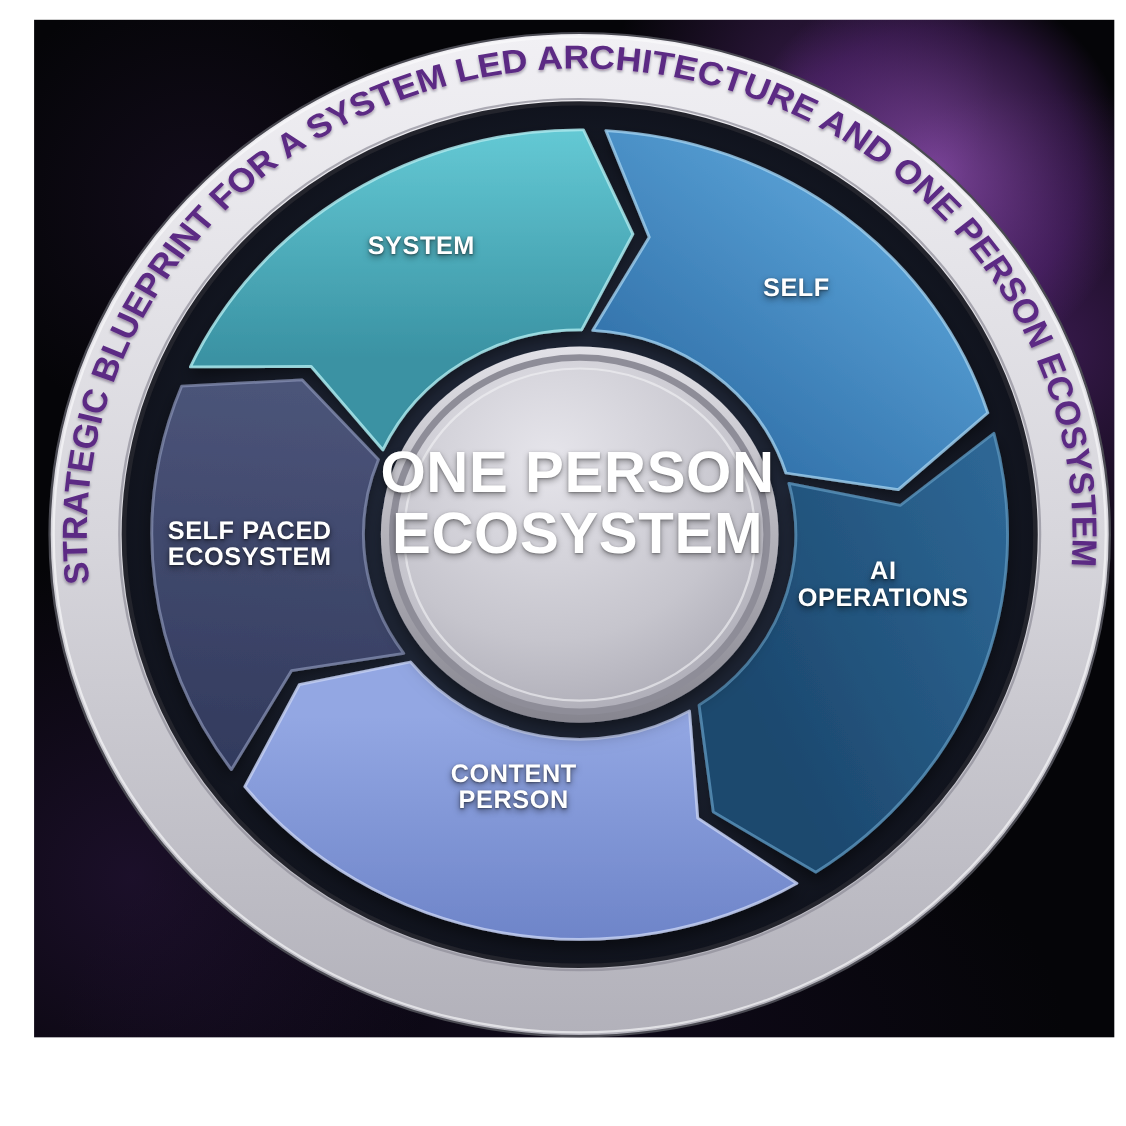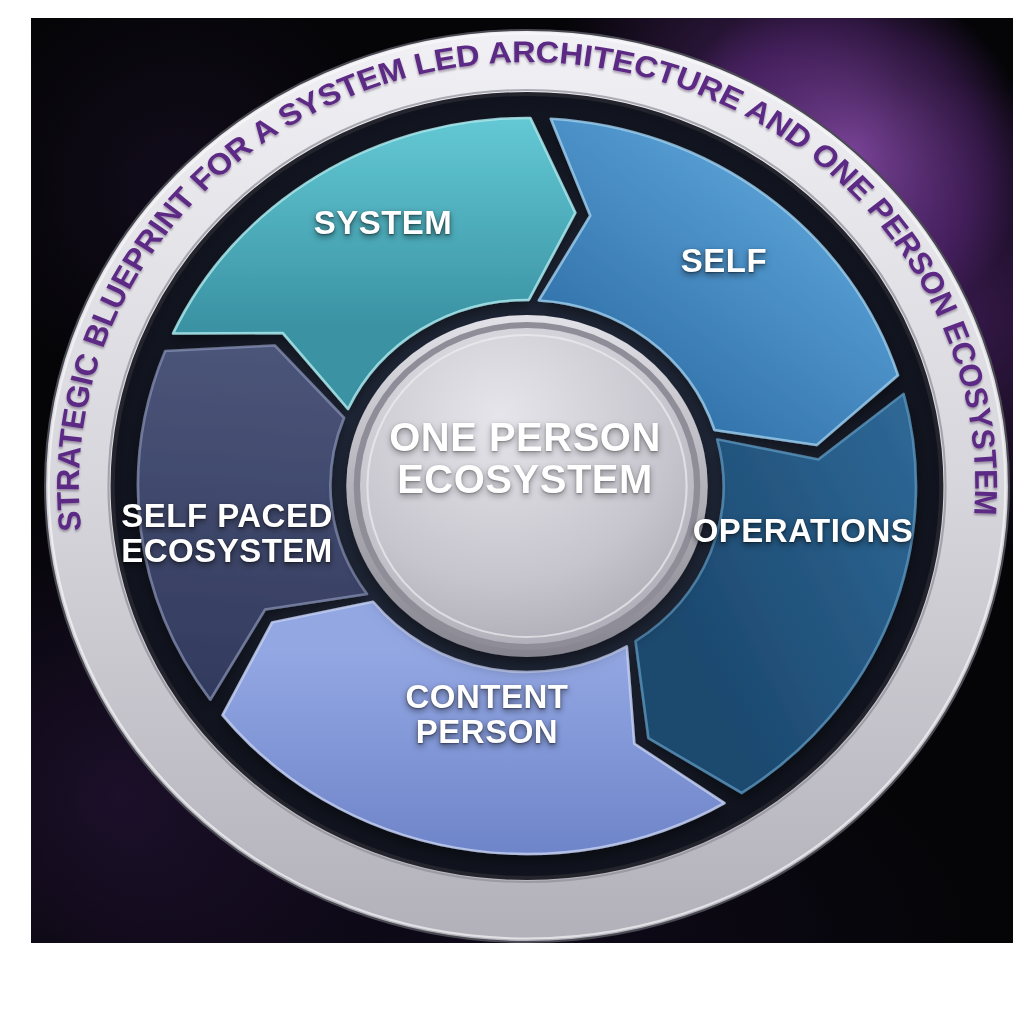--- a/index.html
+++ b/index.html
@@ -16,25 +16,25 @@
       radial-gradient(circle 240px at 700px 55px,  rgba(150,70,200,.30), rgba(0,0,0,0) 72%),
       radial-gradient(circle 420px at 90px 780px,  rgba(80,40,120,.30),  rgba(0,0,0,0) 70%),
       radial-gradient(circle 300px at 150px 170px, rgba(90,50,130,.16),  rgba(0,0,0,0) 70%),
       radial-gradient(ellipse 640px 360px at 480px 930px, rgba(55,28,95,.22), rgba(0,0,0,0) 72%),
       #050508;
   }
   svg.diagram{position:absolute;left:0;top:0;}
   .label{
     position:absolute;transform:translate(-50%,-50%);
     color:#ffffff;font-weight:bold;text-align:center;white-space:nowrap;
-    font-size:33px;line-height:1.06;letter-spacing:.5px;
+    font-size:23px;line-height:1.06;letter-spacing:.5px;
     text-shadow:0 3px 6px rgba(0,0,0,.50),0 1px 2px rgba(0,0,0,.45);
   }
   .label span{display:block;}
-  .label.center-label{font-size:40px;letter-spacing:.5px;
+  .label.center-label{font-size:53px;letter-spacing:.5px;
     text-shadow:0 3px 6px rgba(0,0,0,.35),0 1px 2px rgba(0,0,0,.30);}
   .ring-text{
     font-weight:bold;font-size:30px;
   }
 </style>
 </head>
 <body>
 
 <div class="canvas"></div>
 
@@ -120,26 +120,27 @@
   </g>
 </svg>
 
 <div class="label" style="left:383px;top:223px;">
   <span>SYSTEM</span>
 </div>
 <div class="label" style="left:724px;top:261px;">
   <span>SELF</span>
 </div>
 <div class="label" style="left:803px;top:531px;">
+  <span>AI</span>
   <span>OPERATIONS</span>
 </div>
-<div class="label" style="left:487px;top:715px;">
+<div class="label" style="left:467px;top:715px;">
   <span>CONTENT</span>
   <span>PERSON</span>
 </div>
-<div class="label" style="left:227px;top:494px;margin-top:40px;">
+<div class="label" style="left:227px;top:494px;">
   <span>SELF PACED</span>
   <span>ECOSYSTEM</span>
 </div>
 <div class="label center-label" style="left:525px;top:458px;">
   <span>ONE PERSON</span>
   <span>ECOSYSTEM</span>
 </div>
 
 </body></html>

